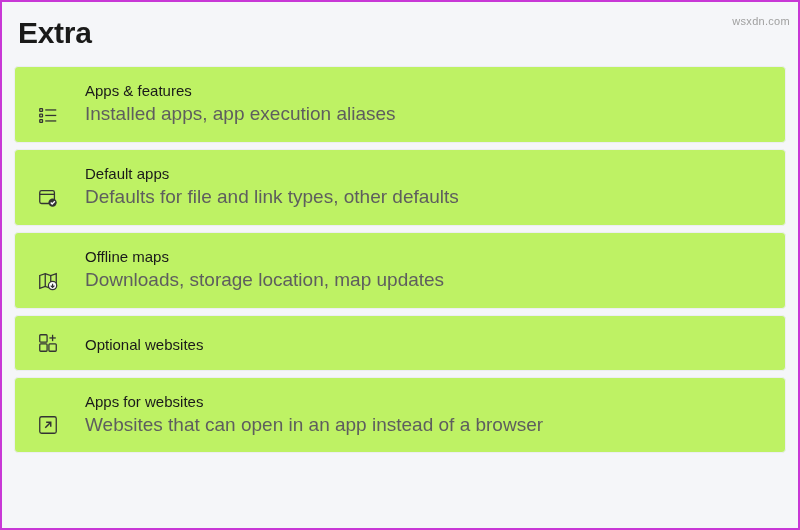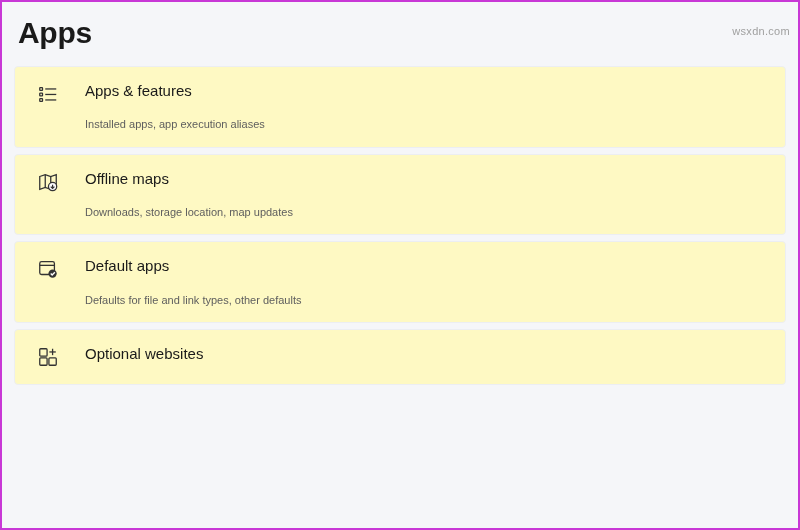--- a/index.html
+++ b/index.html
@@ -22,27 +22,27 @@
     .page-title {
       font-size: 30px;
       font-weight: 600;
       color: #1a1a1a;
       letter-spacing: -0.3px;
     }
     .settings-list {
       padding: 0 12px;
     }
     .settings-card {
-      background: #fef9c3;
+      background: #bef264;
       border: 1px solid #eceef2;
       border-radius: 4px;
       padding: 14px 16px 14px 20px;
       margin-bottom: 6px;
       display: flex;
-      align-items: flex-start;
+      align-items: flex-end;
       cursor: pointer;
       transition: background 0.1s;
     }
     .card-icon {
       width: 26px;
       height: 26px;
       flex-shrink: 0;
       display: flex;
       align-items: center;
       justify-content: center;
@@ -59,43 +59,43 @@
       margin-left: 24px;
       flex: 1;
     }
     .card-title {
       font-size: 15px;
       color: #1a1a1a;
       font-weight: 400;
       line-height: 1.35;
     }
     .card-desc {
-      font-size: 11px;
+      font-size: 19px;
       color: #5e5e5e;
       font-weight: 400;
       line-height: 1.4;
-      margin-top: 16px;
+      margin-top: 0px;
     }
     .watermark {
       position: absolute;
       right: 8px;
-      top: 23px;
+      top: 13px;
       font-size: 11px;
       color: #a0a0a0;
       letter-spacing: 0.3px;
       font-family: Arial, sans-serif;
     }
   </style>
 </head>
 <body>
 
 <div class="watermark">wsxdn.com</div>
 
 <div class="page-header">
-  <h1 class="page-title">Apps</h1>
+  <h1 class="page-title">Extra</h1>
 </div>
 
 <div class="settings-list">
 
   <div class="settings-card">
     <div class="card-icon">
       <svg viewBox="0 0 24 24">
         <rect x="3" y="5" width="3" height="3" rx="0.5"></rect>
         <rect x="3" y="11" width="3" height="3" rx="0.5"></rect>
         <rect x="3" y="17" width="3" height="3" rx="0.5"></rect>
@@ -106,57 +106,69 @@
     </div>
     <div class="card-text">
       <div class="card-title">Apps &amp; features</div>
       <div class="card-desc">Installed apps, app execution aliases</div>
     </div>
   </div>
 
   <div class="settings-card">
     <div class="card-icon">
       <svg viewBox="0 0 24 24">
+        <rect x="3" y="4" width="16" height="14" rx="2"></rect>
+        <line x1="3" y1="8" x2="19" y2="8"></line>
+        <circle cx="17" cy="17" r="4.5" fill="#333" stroke="none"></circle>
+        <path d="M15 17 l1.5 1.5 l3 -3" stroke="#fff" stroke-width="1.5" fill="none"></path>
+      </svg>
+    </div>
+    <div class="card-text">
+      <div class="card-title">Default apps</div>
+      <div class="card-desc">Defaults for file and link types, other defaults</div>
+    </div>
+  </div>
+
+  <div class="settings-card">
+    <div class="card-icon">
+      <svg viewBox="0 0 24 24">
         <path d="M3 6 L9 4 L15 6 L21 4 L21 18 L15 20 L9 18 L3 20 Z"></path>
         <line x1="9" y1="4" x2="9" y2="18"></line>
         <line x1="15" y1="6" x2="15" y2="20"></line>
         <circle cx="17" cy="17" r="4.5" fill="#fdfdfe" stroke="#333"></circle>
         <path d="M17 15 L17 19 M15 17 L17 19 L19 17" stroke="#333" stroke-width="1.3" fill="none"></path>
       </svg>
     </div>
     <div class="card-text">
       <div class="card-title">Offline maps</div>
       <div class="card-desc">Downloads, storage location, map updates</div>
-    </div>
-  </div>
-
-  <div class="settings-card">
-    <div class="card-icon">
-      <svg viewBox="0 0 24 24">
-        <rect x="3" y="4" width="16" height="14" rx="2"></rect>
-        <line x1="3" y1="8" x2="19" y2="8"></line>
-        <circle cx="17" cy="17" r="4.5" fill="#333" stroke="none"></circle>
-        <path d="M15 17 l1.5 1.5 l3 -3" stroke="#fff" stroke-width="1.5" fill="none"></path>
-      </svg>
-    </div>
-    <div class="card-text">
-      <div class="card-title">Default apps</div>
-      <div class="card-desc">Defaults for file and link types, other defaults</div>
     </div>
   </div>
 
   <div class="settings-card">
     <div class="card-icon">
       <svg viewBox="0 0 24 24">
         <rect x="3" y="3" width="8" height="8" rx="1"></rect>
         <rect x="3" y="13" width="8" height="8" rx="1"></rect>
         <rect x="13" y="13" width="8" height="8" rx="1"></rect>
         <line x1="17" y1="3" x2="17" y2="10"></line>
         <line x1="13.5" y1="6.5" x2="20.5" y2="6.5"></line>
       </svg>
     </div>
     <div class="card-text">
       <div class="card-title">Optional websites</div>
     </div>
   </div>
 
+  <div class="settings-card">
+    <div class="card-icon">
+      <svg viewBox="0 0 24 24">
+        <rect x="3" y="3" width="18" height="18" rx="2"></rect>
+        <path d="M9 15 L15 9 M10 9 L15 9 L15 14" stroke-width="1.6"></path>
+      </svg>
+    </div>
+    <div class="card-text">
+      <div class="card-title">Apps for websites</div>
+      <div class="card-desc">Websites that can open in an app instead of a browser</div>
+    </div>
+  </div>
 
 </div>
 
 </body></html>

